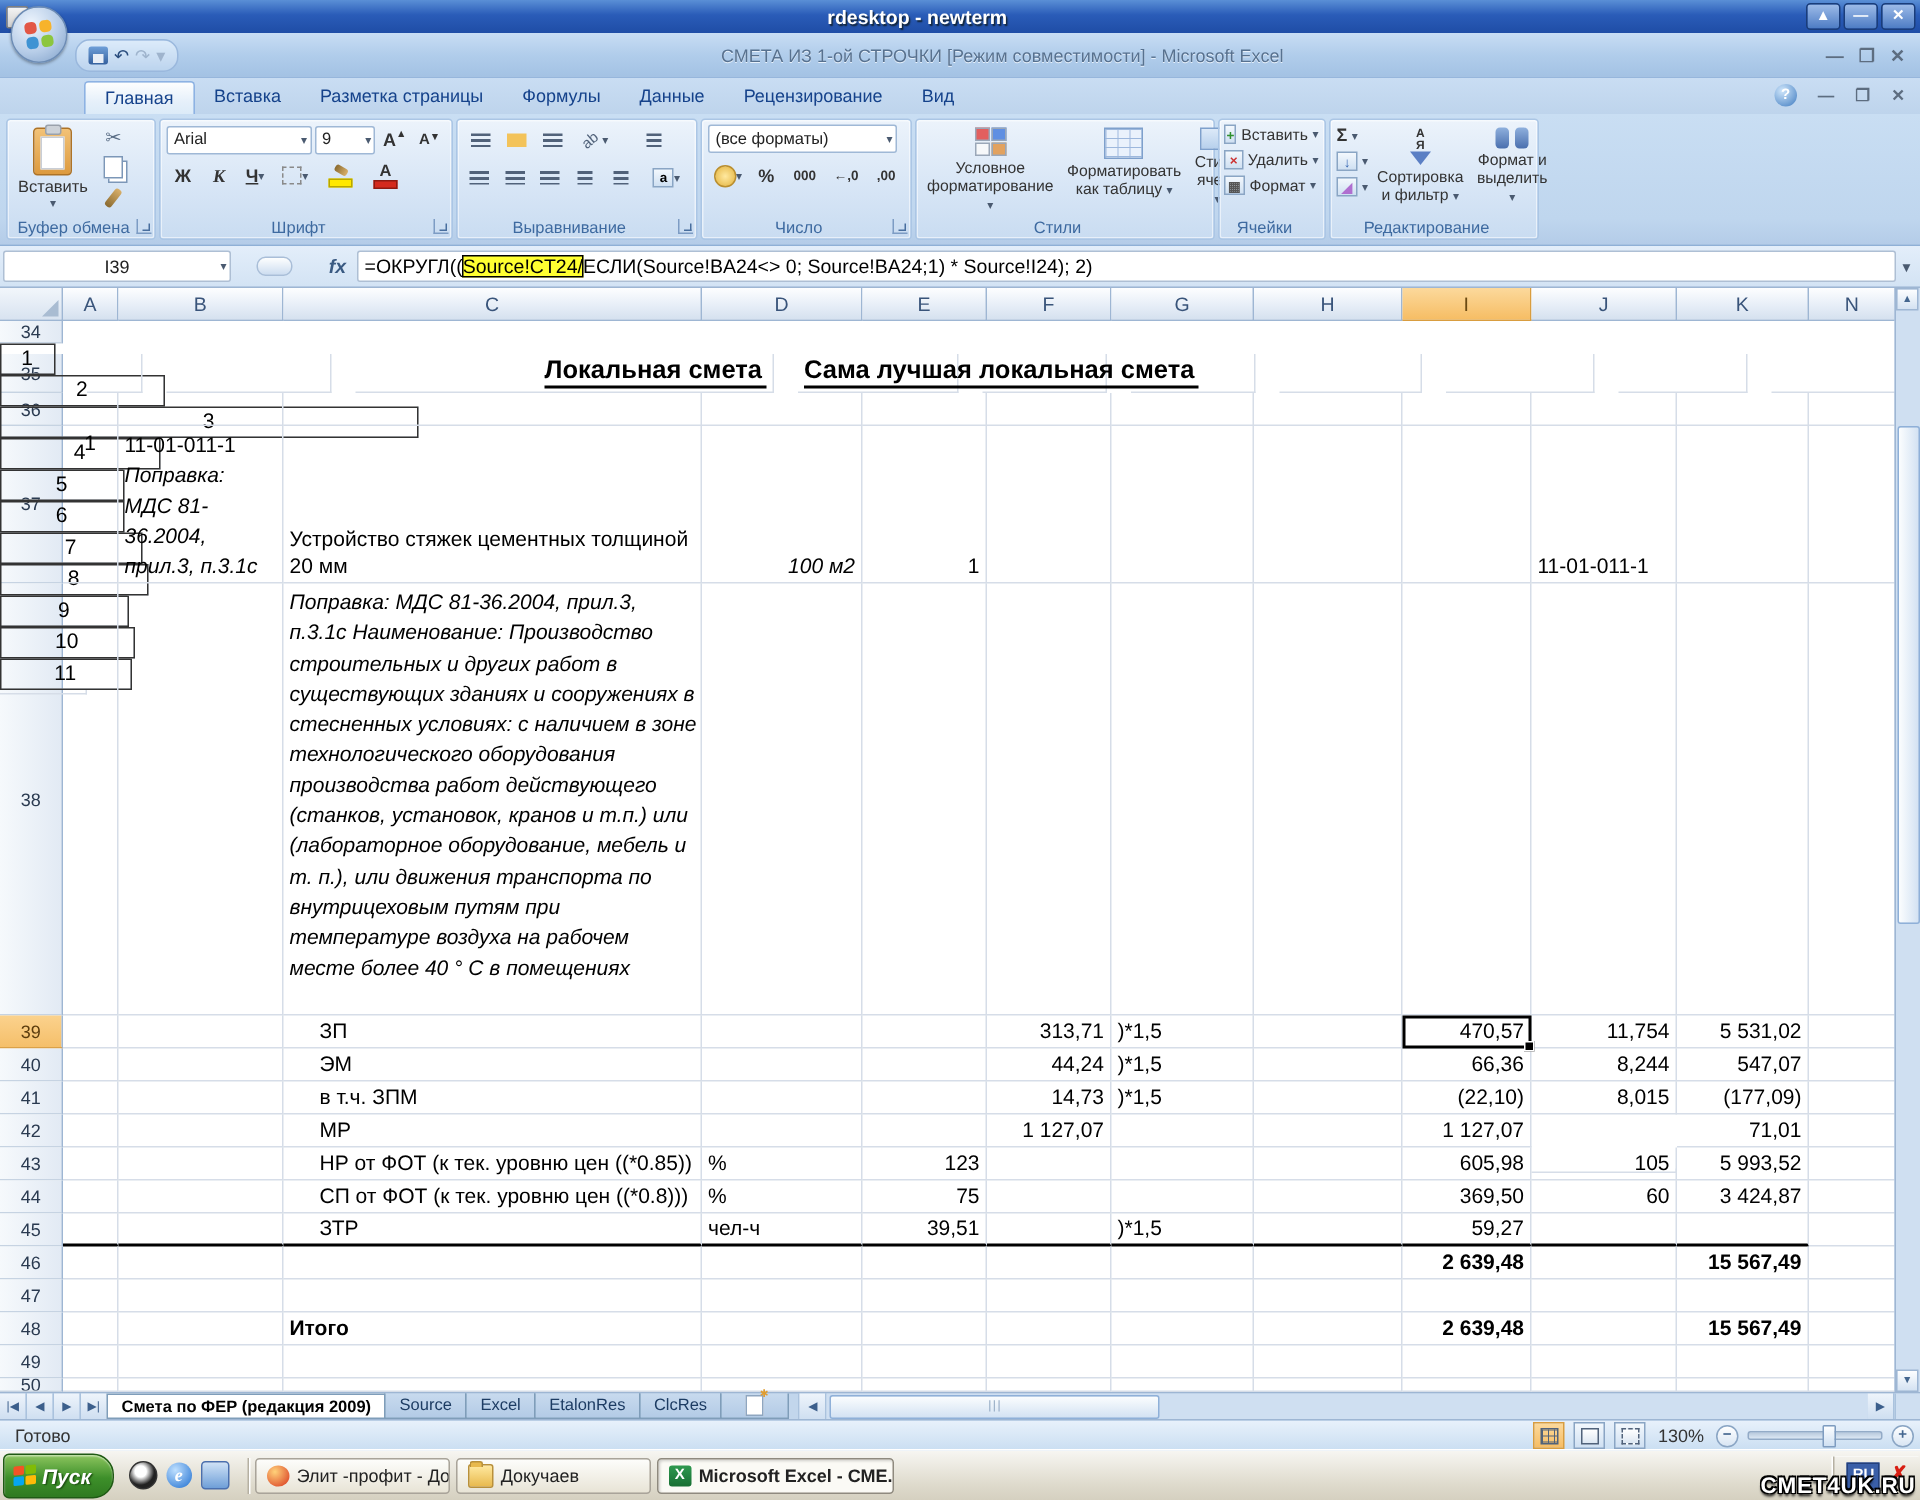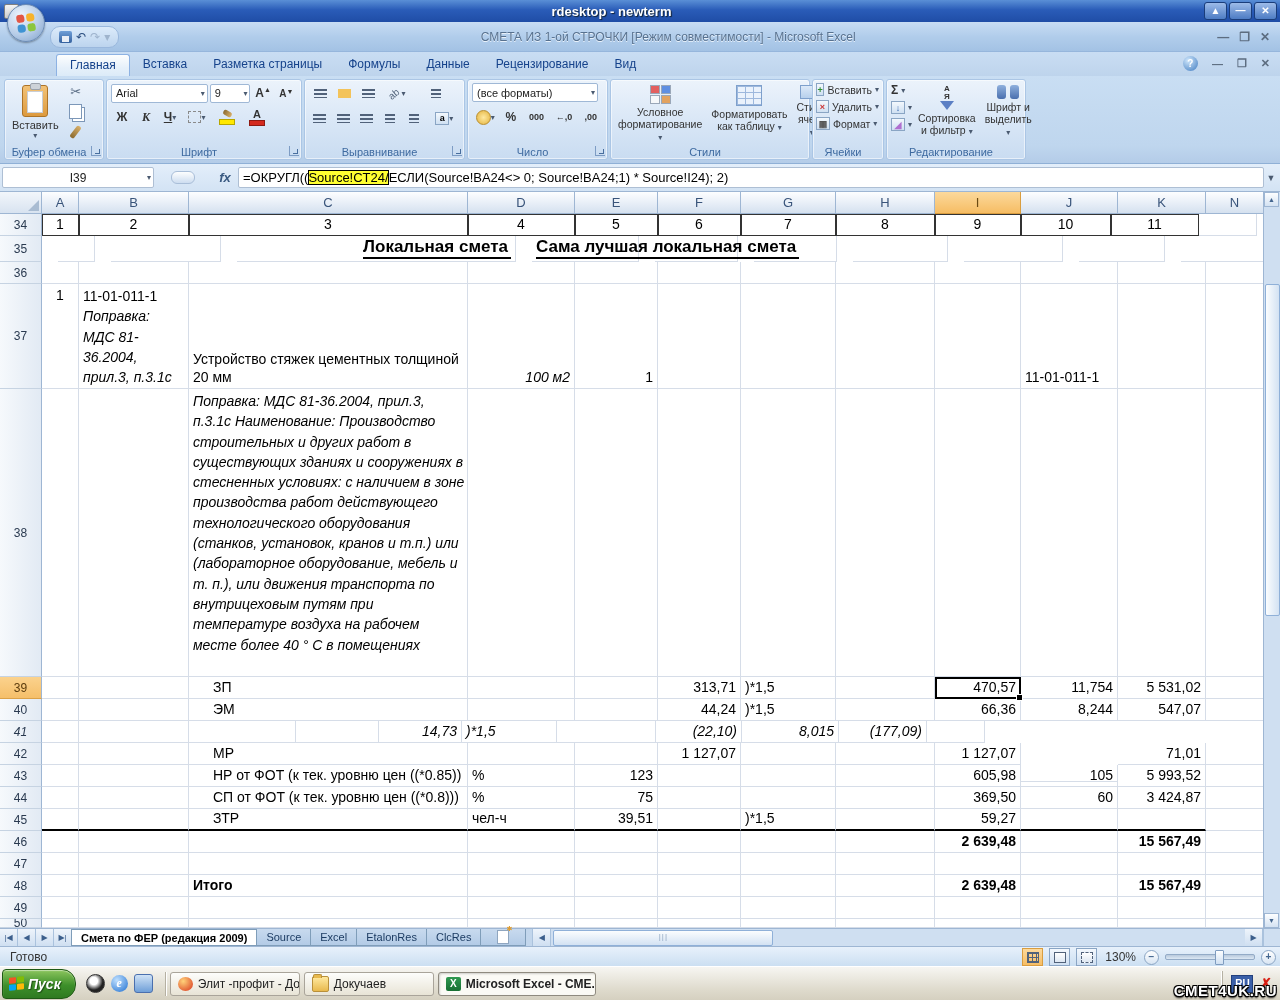--- a/index.html
+++ b/index.html
@@ -450,21 +450,21 @@
       </div>
       <div class="bigbtn" style="width:58px">
         <span class="ic-sort">
             <span class="ay">А<br>Я</span>
             <span class="funnel"></span>
           </span>
         <span class="biglbl"><span>Сортировка</span><br><span>и фильтр</span> <span class="dd8">▾</span></span>
       </div>
       <div class="bigbtn" style="width:54px">
         <span class="ic-binoc"></span>
-        <span class="biglbl"><span>Шрифт и</span><br><span>выделить</span> <span class="dd8">▾</span></span>
+        <span class="biglbl"><span>Формат и</span><br><span>выделить</span> <span class="dd8">▾</span></span>
       </div>
     </div>
     <div class="grp-label">Редактирование</div>
   </div>
 </div>
 
 <div class="band" id="fbar">
   <div id="namebox">
       <span>I39</span>
       <span class="dd">▾</span>
@@ -487,21 +487,21 @@
       <div class="ch" style="width: 83px;">E</div>
       <div class="ch" style="width: 83px;">F</div>
       <div class="ch" style="width: 95px;">G</div>
       <div class="ch" style="width: 99px;">H</div>
       <div class="ch selcol" style="width: 86px;">I</div>
       <div class="ch" style="width: 97px;">J</div>
       <div class="ch" style="width: 88px;">K</div>
       <div class="ch" style="width: 58px;">N</div>
     </div>
   <div id="grid-rows">
-      <div class="grow" style="height: 22px;">
+      <div class="grow" style="height: 22px; flex-direction: column;">
         <div class="gut">34</div>
         <div class="cell c box" style="width: 37px;">1</div>
         <div class="cell c box" style="width: 110px;">2</div>
         <div class="cell c box" style="width: 279px;">3</div>
         <div class="cell c box" style="width: 107px;">4</div>
         <div class="cell c box" style="width: 83px;">5</div>
         <div class="cell c box" style="width: 83px;">6</div>
         <div class="cell c box" style="width: 95px;">7</div>
         <div class="cell c box" style="width: 99px;">8</div>
         <div class="cell c box" style="width: 86px;">9</div>
@@ -570,22 +570,22 @@
         <div class="gut">38</div>
         <div class="cell" style="width: 37px;"></div>
         <div class="cell" style="width: 110px;"></div>
         <div class="cell blk" style="width: 279px;">
           <div class="lines-wrap">
             <div class="ln i">Поправка: МДС 81-36.2004, прил.3,</div>
             <div class="ln i">п.3.1с  Наименование:  Производство</div>
             <div class="ln i">строительных и других работ в</div>
             <div class="ln i">существующих зданиях и сооружениях в</div>
             <div class="ln i">стесненных условиях: с наличием в зоне</div>
+            <div class="ln i">технологического оборудования</div>
             <div class="ln i">производства работ действующего</div>
-            <div class="ln i">технологического оборудования</div>
             <div class="ln i">(станков, установок, кранов и т.п.) или</div>
             <div class="ln i">(лабораторное оборудование, мебель и</div>
             <div class="ln i">т. п.), или движения транспорта по</div>
             <div class="ln i">внутрицеховым путям при</div>
             <div class="ln i">температуре воздуха на рабочем</div>
             <div class="ln i">месте более 40 ° С в помещениях</div>
           </div>
         </div>
         <div class="cell" style="width: 107px;"></div>
         <div class="cell" style="width: 83px;"></div>
@@ -620,24 +620,25 @@
         <div class="cell" style="width: 107px;"></div>
         <div class="cell" style="width: 83px;"></div>
         <div class="cell r" style="width: 83px;">44,24</div>
         <div class="cell" style="width: 95px;">)*1,5</div>
         <div class="cell" style="width: 99px;"></div>
         <div class="cell r" style="width: 86px;">66,36</div>
         <div class="cell r" style="width: 97px;">8,244</div>
         <div class="cell r" style="width: 88px;">547,07</div>
         <div class="cell" style="width: 58px;"></div>
       </div>
-      <div class="grow" style="height: 22px; font-style: italic;">
+      <div class="grow" style="height: 22px;">
         <div class="gut">41</div>
         <div class="cell" style="width: 37px;"></div>
         <div class="cell" style="width: 110px;"></div>
+        <div class="cell ind" style="width: 279px;">в т.ч. ЗПМ</div>
         <div class="cell" style="width: 107px;"></div>
         <div class="cell" style="width: 83px;"></div>
         <div class="cell r" style="width: 83px;">14,73</div>
         <div class="cell" style="width: 95px;">)*1,5</div>
         <div class="cell" style="width: 99px;"></div>
         <div class="cell r" style="width: 86px;">(22,10)</div>
         <div class="cell r" style="width: 97px;">8,015</div>
         <div class="cell r" style="width: 88px;">(177,09)</div>
         <div class="cell" style="width: 58px;"></div>
       </div>

